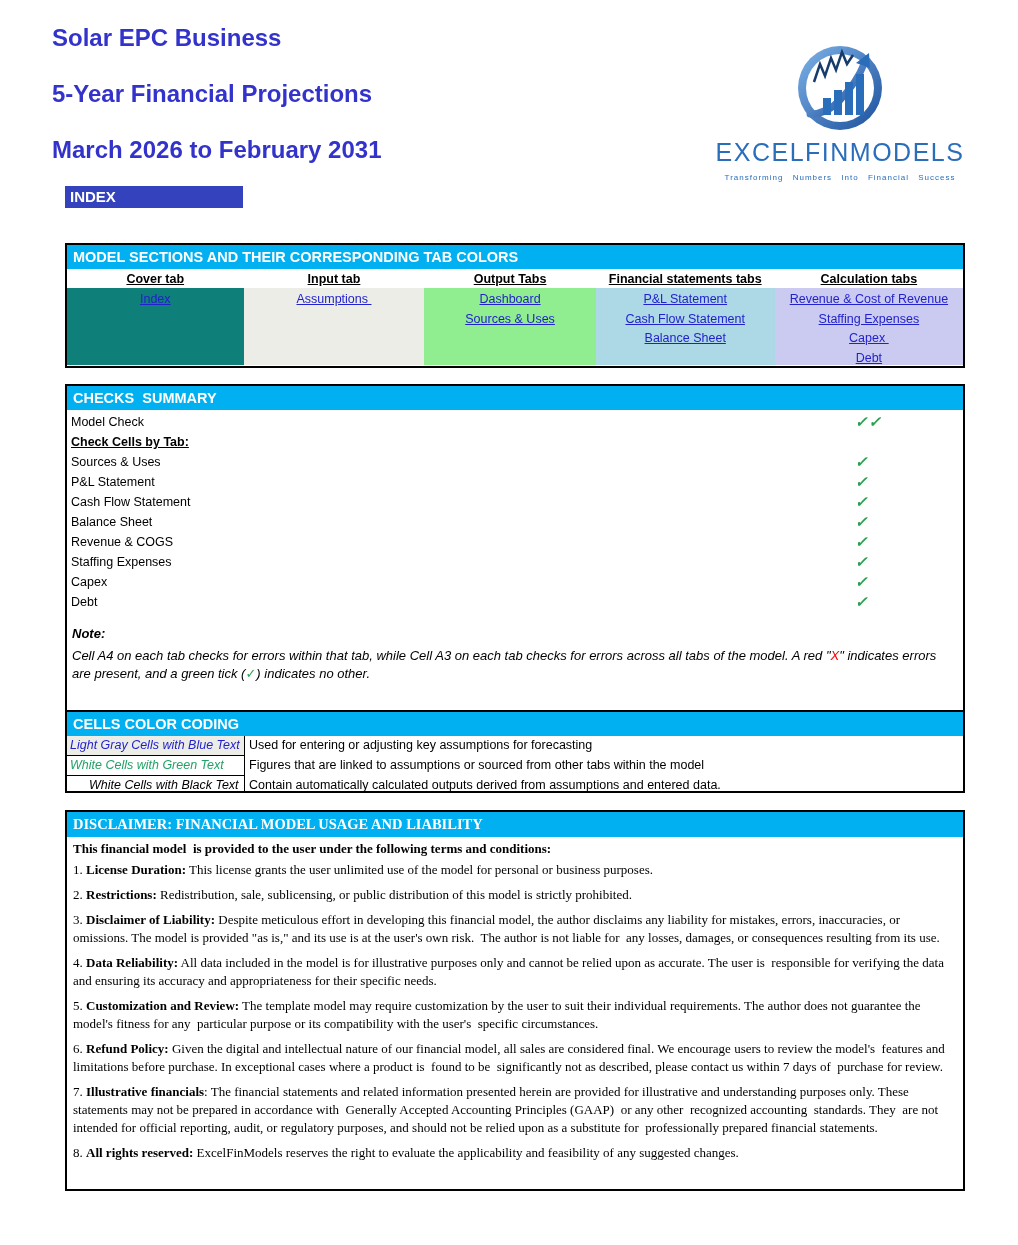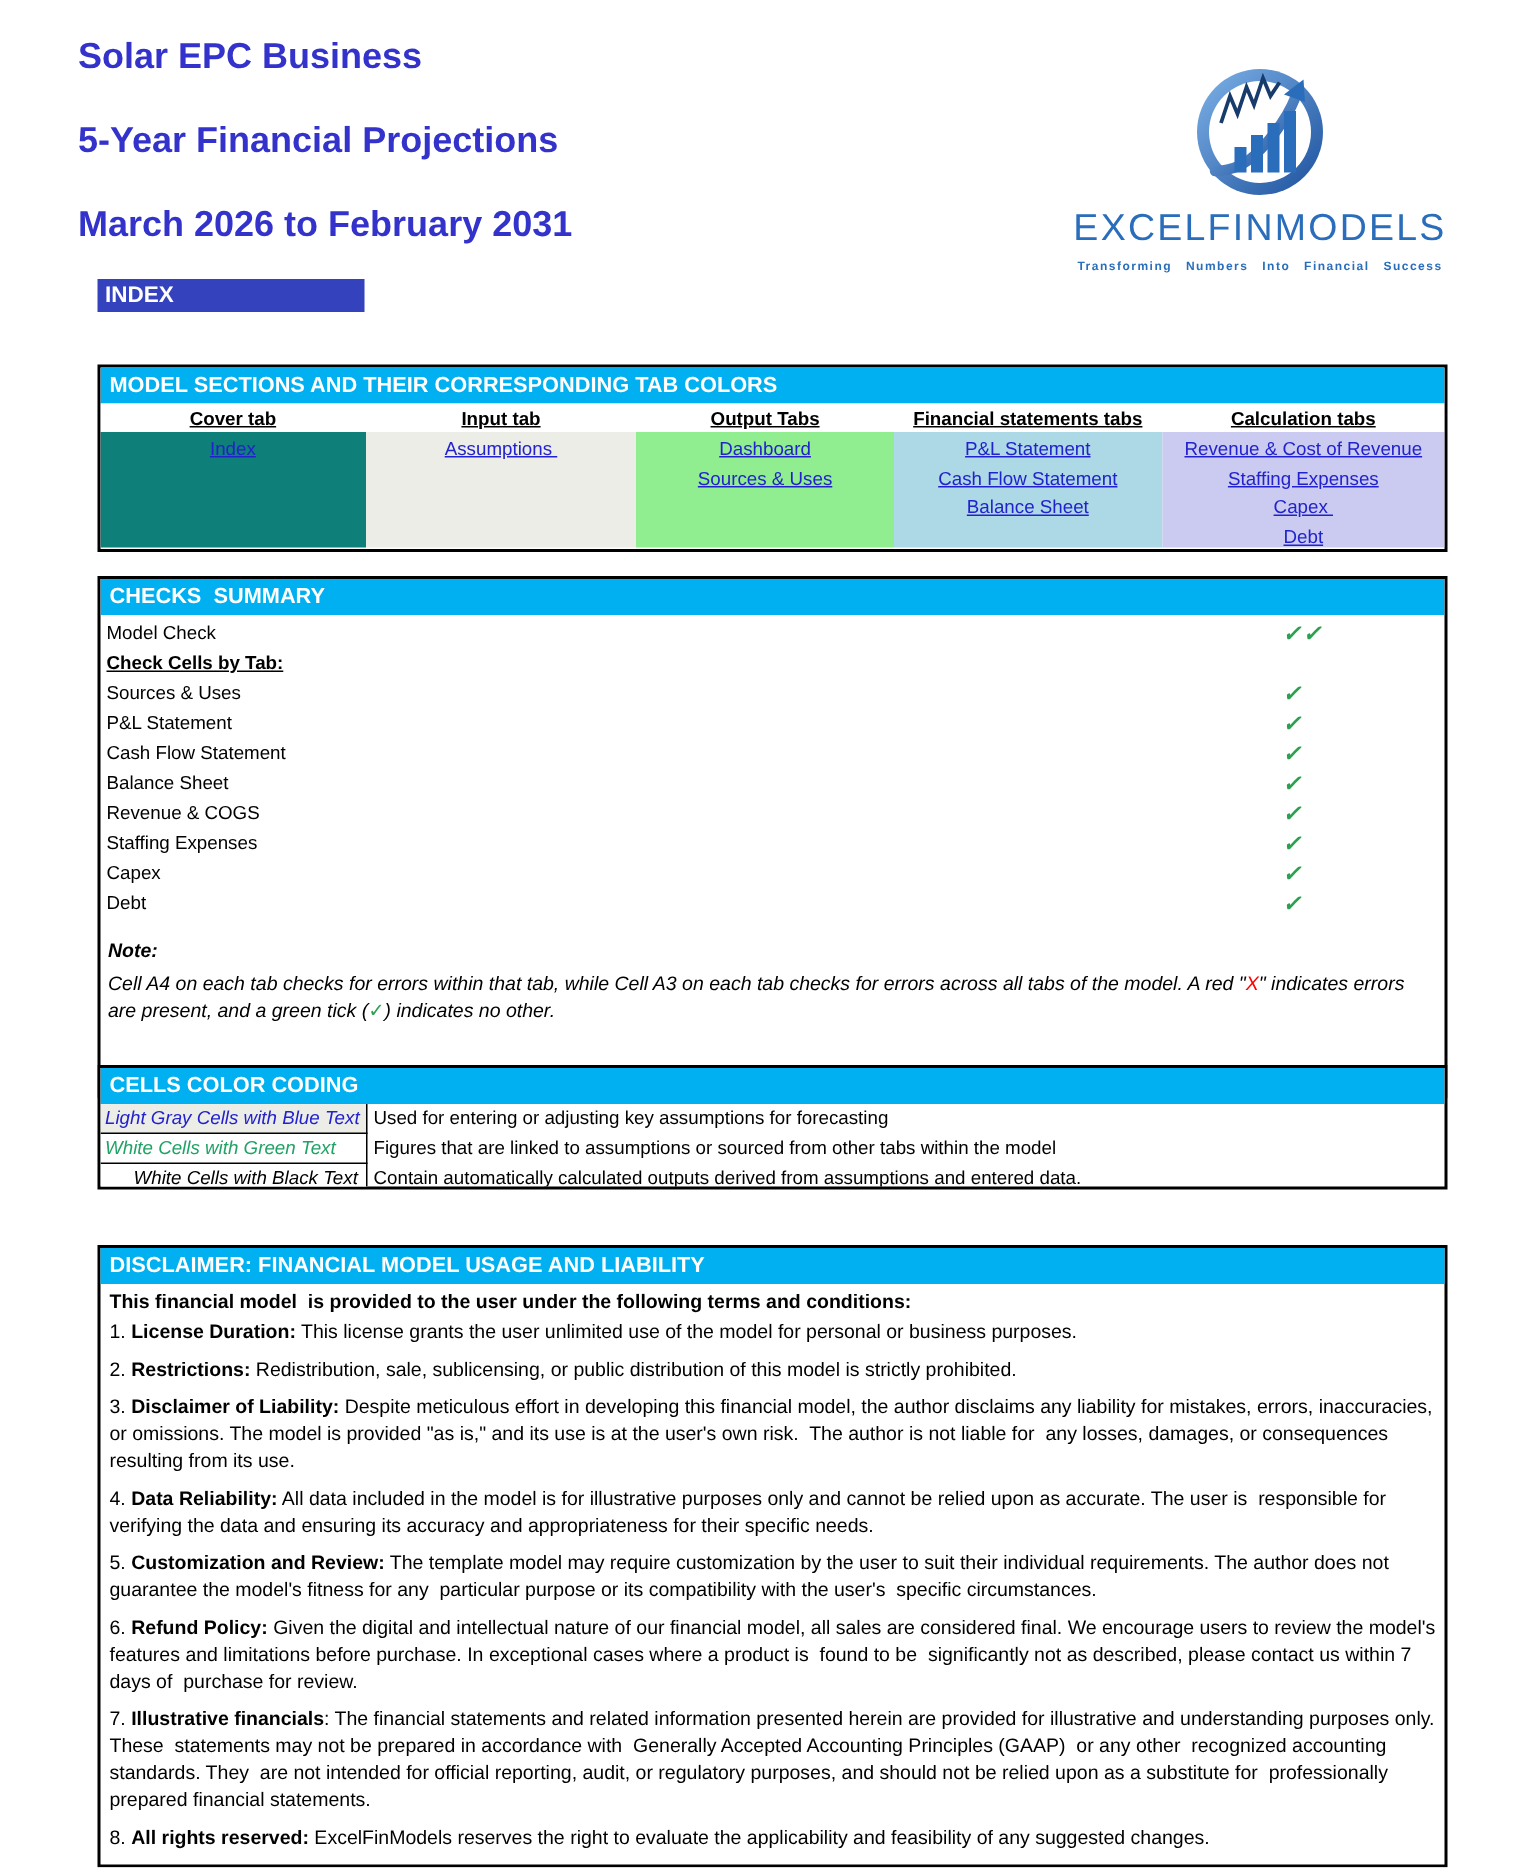--- a/index.html
+++ b/index.html
@@ -11,21 +11,21 @@
   }
 
   
   .titles { position: absolute; left: 52px; top: 24px; }
   .title-line { font-size: 24px; font-weight: bold; color: #3333CC; line-height: 28px; margin-bottom: 28px; white-space: pre; }
 
   
   .logo { position: absolute; left: 707px; top: 24px; width: 266px; text-align: center; }
   .logo svg { display: block; margin: 0 auto; }
   .brand { font-size: 25px; font-weight: normal; color: #2A6EBB; letter-spacing: 1.5px; line-height: 28px; margin-top: 2px; }
-  .tagline { font-size: 8px; font-weight: bold; color: #2A6EBB; letter-spacing: 1px; word-spacing: 6px; margin-top: 7px; }
+  .tagline { font-size: 8px; font-weight: normal; color: #2A6EBB; letter-spacing: 1px; word-spacing: 6px; margin-top: 7px; }
 
   
   .index-bar {
     position: absolute; left: 65px; top: 186px; width: 178px; height: 22px;
     background: #3442BD; color: #fff; font-weight: bold; font-size: 15px;
     line-height: 22px; padding-left: 5px;
   }
 
   
   .tbl { position: absolute; left: 65px; width: 900px; border: 2px solid #000; background: #fff; }
@@ -57,21 +57,21 @@
   .red { color: #FF0000; }
   .green { color: #2BA14F; font-style: normal; }
 
   
   .coding { top: 710px; height: 83px; overflow: hidden; }
   .code-row { display: flex; height: 20px; font-size: 12.5px; }
   .code-label { width: 178px; border-right: 1px solid #000; border-bottom: 1px solid #000; white-space: nowrap; overflow: hidden; padding: 2px 2px 0 3px; font-style: italic; }
   .code-desc { flex: 1; padding: 2px 0 0 4px; }
 
   
-  .disclaimer { top: 830px; min-height: 381px; }
+  .disclaimer { top: 810px; min-height: 381px; font-family: Liberation Serif, serif; }
   .d-body { padding: 2px 6px 2px; }
   .intro { font-weight: bold; font-size: 13px; margin: 2px 0 4px; white-space: pre-wrap; }
   .ditem { font-size: 13px; line-height: 18px; margin: 0 0 7px; white-space: pre-wrap; }
   .bold { font-weight: bold; }
 </style>
 </head>
 <body>
 
 <div class="page">
 

